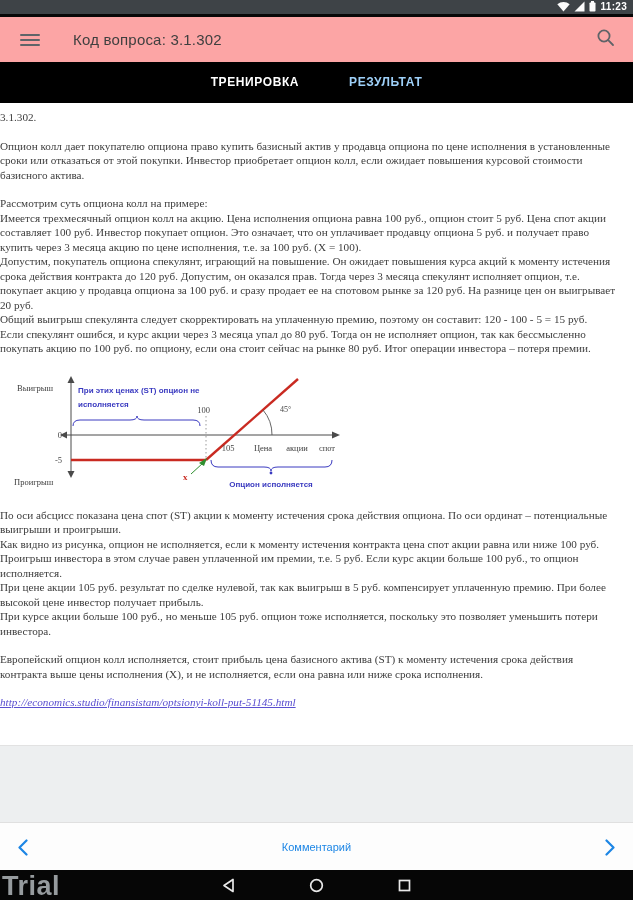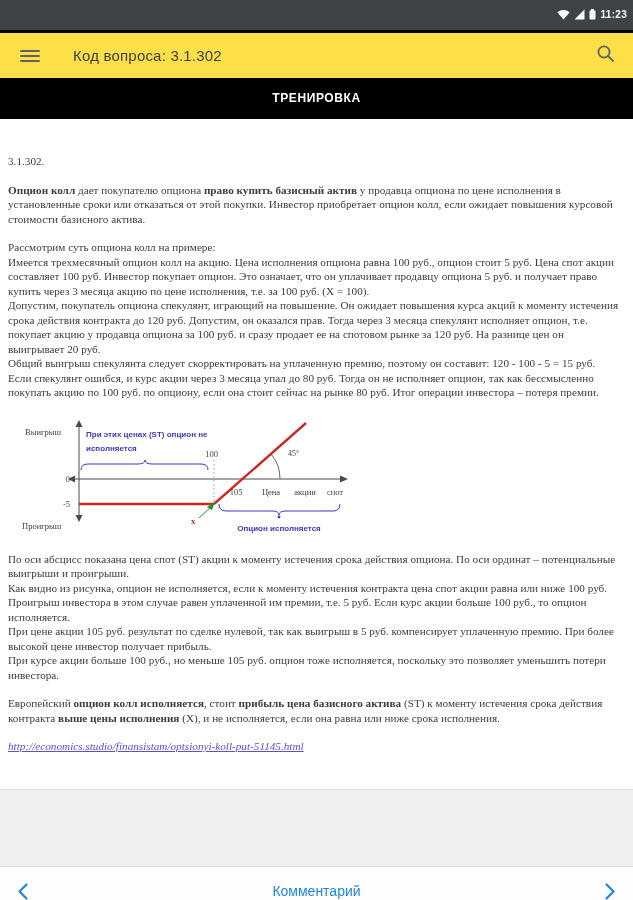--- a/index.html
+++ b/index.html
@@ -1,63 +1,63 @@
 <!DOCTYPE html>
 <html><head>
 <meta charset="utf-8">
 <style>
   * { margin:0; padding:0; box-sizing:border-box; }
   html,body { width:633px; height:900px; }
   body { font-family:"Liberation Sans", sans-serif; background:#fff; overflow:hidden; position:relative; }
 
   
-  .statusbar { height:33px; background:#3e4347; border-bottom:3px solid #070707;
+  .statusbar { height:17px; background:#3e4347; border-bottom:3px solid #070707;
     display:flex; align-items:center; justify-content:flex-end; gap:4px; padding:0 6px 2px 0; }
   .statusbar svg { display:block; }
   .st-time { color:#fff; font-size:10px; font-weight:bold; letter-spacing:.3px; }
 
   
-  .appbar { height:45px; background:#fde047; display:flex; align-items:center; padding:0 16px; }
+  .appbar { height:45px; background:#fca5a5; display:flex; align-items:center; padding:0 16px; }
   .menu-btn { width:20px; display:flex; flex-direction:column; gap:3px; cursor:pointer; margin-left:4px; }
   .menu-btn span { display:block; height:2px; background:#5f6368; border-radius:1px; }
   .appbar-title { font-size:15px; color:#3f3f3f; margin-left:33px; letter-spacing:.2px; }
   .appbar-spacer { flex:1; }
   .search-btn { cursor:pointer; margin-right:2px; }
 
   
   .tabbar { height:41px; background:#000000; display:flex; align-items:center; justify-content:center; gap:14px; }
   .tab { padding:0 18px; font-size:12px; font-weight:bold; letter-spacing:.6px; cursor:pointer; line-height:41px; }
   .tab.active { color:#ffffff; }
   .tab.inactive { color:#9ed0f8; }
 
   
-  .content { height:642px; padding:7px 10px 0 8px; overflow:hidden;
-    font-family:"Liberation Serif","DejaVu Serif",serif; font-size:11.2px; line-height:14.5px; color:#3d3d3d;margin-top:28px; }
+  .content { height:642px; padding:7px 10px 0 0; overflow:hidden;
+    font-family:"Liberation Serif","DejaVu Serif",serif; font-size:11.2px; line-height:14.5px; color:#3d3d3d; }
   .para { white-space:pre-wrap; margin-bottom:14px; }
   .code-line { margin-bottom:14px; }
-  .b { font-weight:bold; }
+  .b { font-weight:normal; }
   .citation { font-style:italic; margin-top:0; }
   .src-link { font-style:italic; color:#5a4fd0; text-decoration:underline; cursor:pointer; display:inline-block; }
 
   
   .diagram-wrap { margin:6px 0 10px 14px; }
   .diagram-wrap svg { display:block; }
   .dg-num { font-family:"Liberation Serif",serif; font-size:8.5px; fill:#444; }
   .dg-axis-label { font-family:"Liberation Serif",serif; font-size:8.5px; fill:#3c3c3c; }
   .dg-note { font-family:"Liberation Sans",sans-serif; font-size:8px; font-weight:bold; fill:#3a3ac0; }
   .dg-x { font-family:"Liberation Serif",serif; font-size:9px; font-weight:bold; fill:#c92a21; }
   .dg-angle { font-family:"Liberation Serif",serif; font-size:8px; fill:#444; }
 
   
   .gray-zone { height:77px; background:#edeff0; border-top:1px solid #e2e2e2; }
 
   
   .commentbar { height:48px; background:#fdfdfd; border-top:1px solid #e0e0e0;
     display:flex; align-items:center; justify-content:center; position:relative; }
-  .comment-label { color:#1d86e5; font-size:14px; cursor:pointer; }
+  .comment-label { color:#1d86e5; font-size:11px; cursor:pointer; }
   .nav-chevron { position:absolute; top:0; height:48px; display:flex; align-items:center; cursor:pointer; padding:0 8px; }
   .nav-chevron.prev { left:10px; }
   .nav-chevron.next { right:10px; }
 
   
   .navbar { height:30px; background:#060606; display:flex; justify-content:center; gap:74px; position:relative; }
   .nav-icon { cursor:pointer; display:flex; align-items:center; }
   .trial { position:absolute; left:2px; bottom:-2px; font-size:27px; font-weight:bold; color:#969b9e; letter-spacing:.5px; }
 </style>
 </head>
@@ -94,20 +94,21 @@
   <div class="search-btn">
     <svg width="19" height="19" viewBox="0 0 19 19">
         <circle cx="8" cy="8" r="5.6" fill="none" stroke="#5f6368" stroke-width="1.8"></circle>
         <line x1="12.2" y1="12.2" x2="17" y2="17" stroke="#5f6368" stroke-width="1.8" stroke-linecap="round"></line>
       </svg>
   </div>
 </div>
 
 <div class="tabbar">
   <div class="tab active">ТРЕНИРОВКА</div>
+  <div class="tab inactive">РЕЗУЛЬТАТ</div>
 </div>
 
 <div class="content">
   <div class="code-line">3.1.302.</div>
 
   <div>
       <div class="para"><span class="b">Опцион колл</span><span> дает покупателю опциона </span><span class="b">право купить базисный актив</span><span> у продавца опциона по цене исполнения в установленные сроки или отказаться от этой покупки. Инвестор приобретает опцион колл, если ожидает повышения курсовой стоимости базисного актива.</span></div>
       <div class="para"><span>Рассмотрим суть опциона колл на примере:
 Имеется трехмесячный опцион колл на акцию. Цена исполнения опциона равна 100 руб., опцион стоит 5 руб. Цена спот акции составляет 100 руб. Инвестор покупает опцион. Это означает, что он уплачивает продавцу опциона 5 руб. и получает право купить через 3 месяца акцию по цене исполнения, т.е. за 100 руб. (X = 100).
 Допустим, покупатель опциона спекулянт, играющий на повышение. Он ожидает повышения курса акций к моменту истечения срока действия контракта до 120 руб. Допустим, он оказался прав. Тогда через 3 месяца спекулянт исполняет опцион, т.е. покупает акцию у продавца опциона за 100 руб. и сразу продает ее на спотовом рынке за 120 руб. На разнице цен он выигрывает 20 руб.

